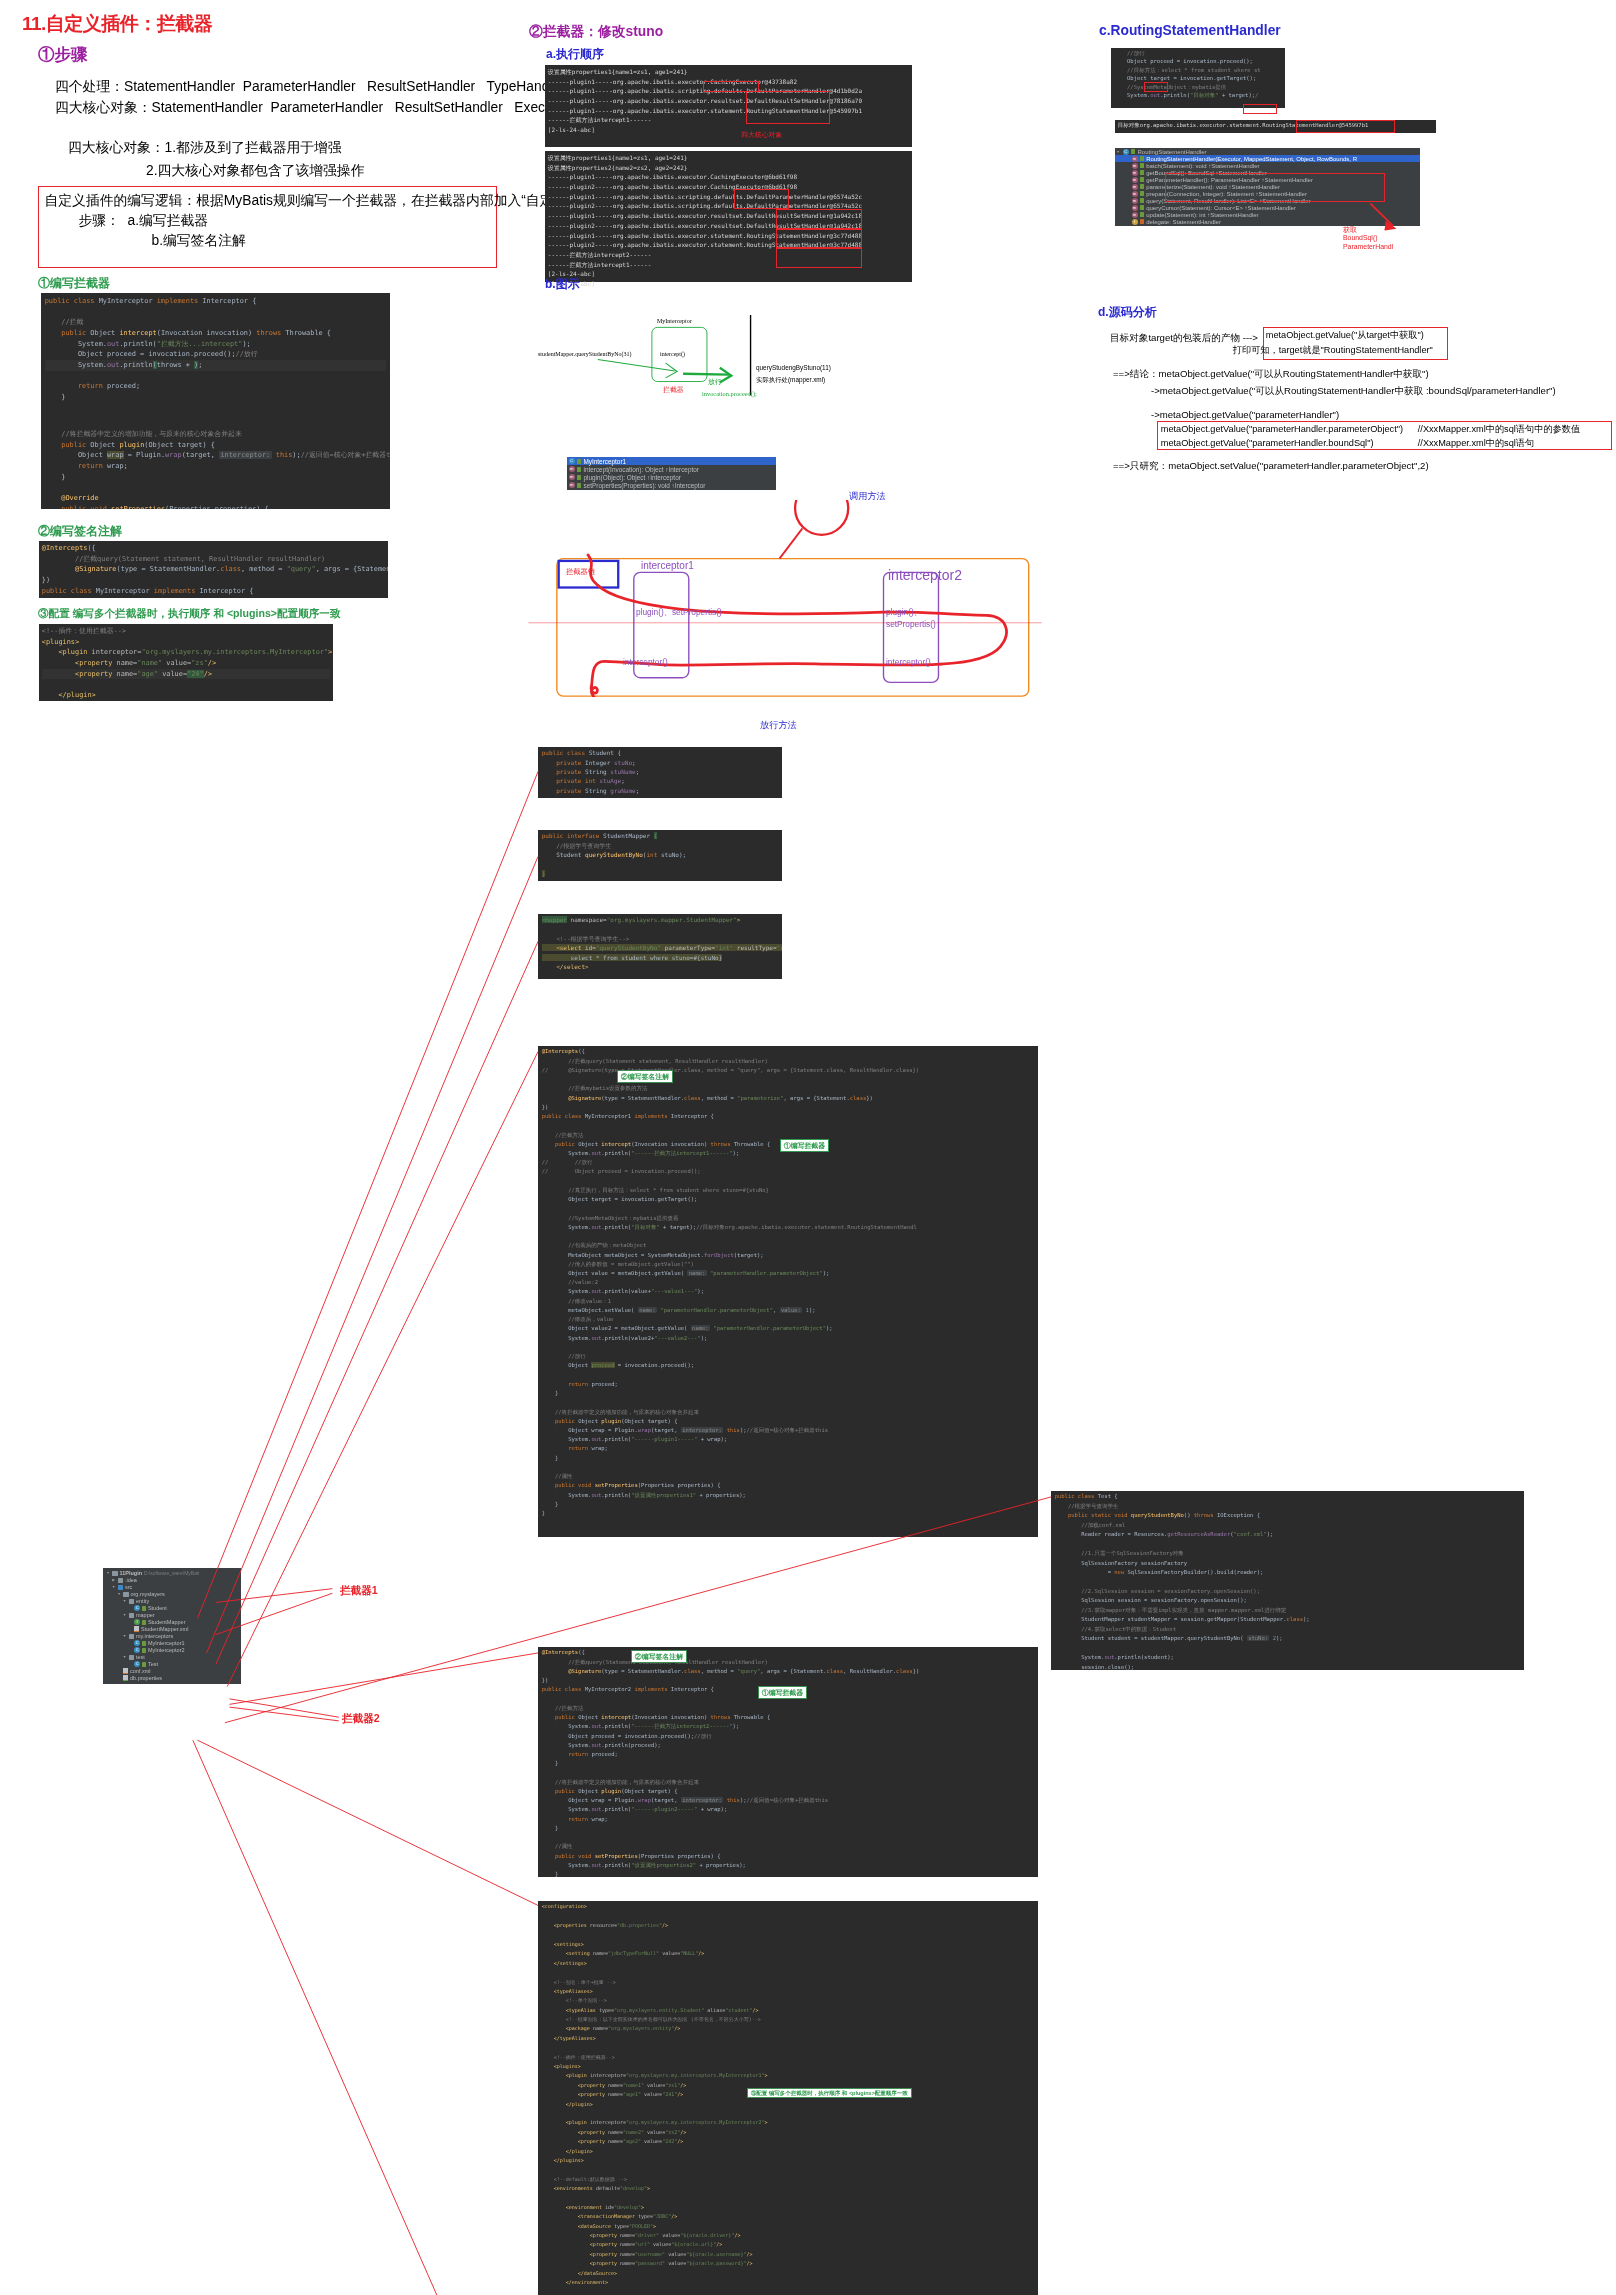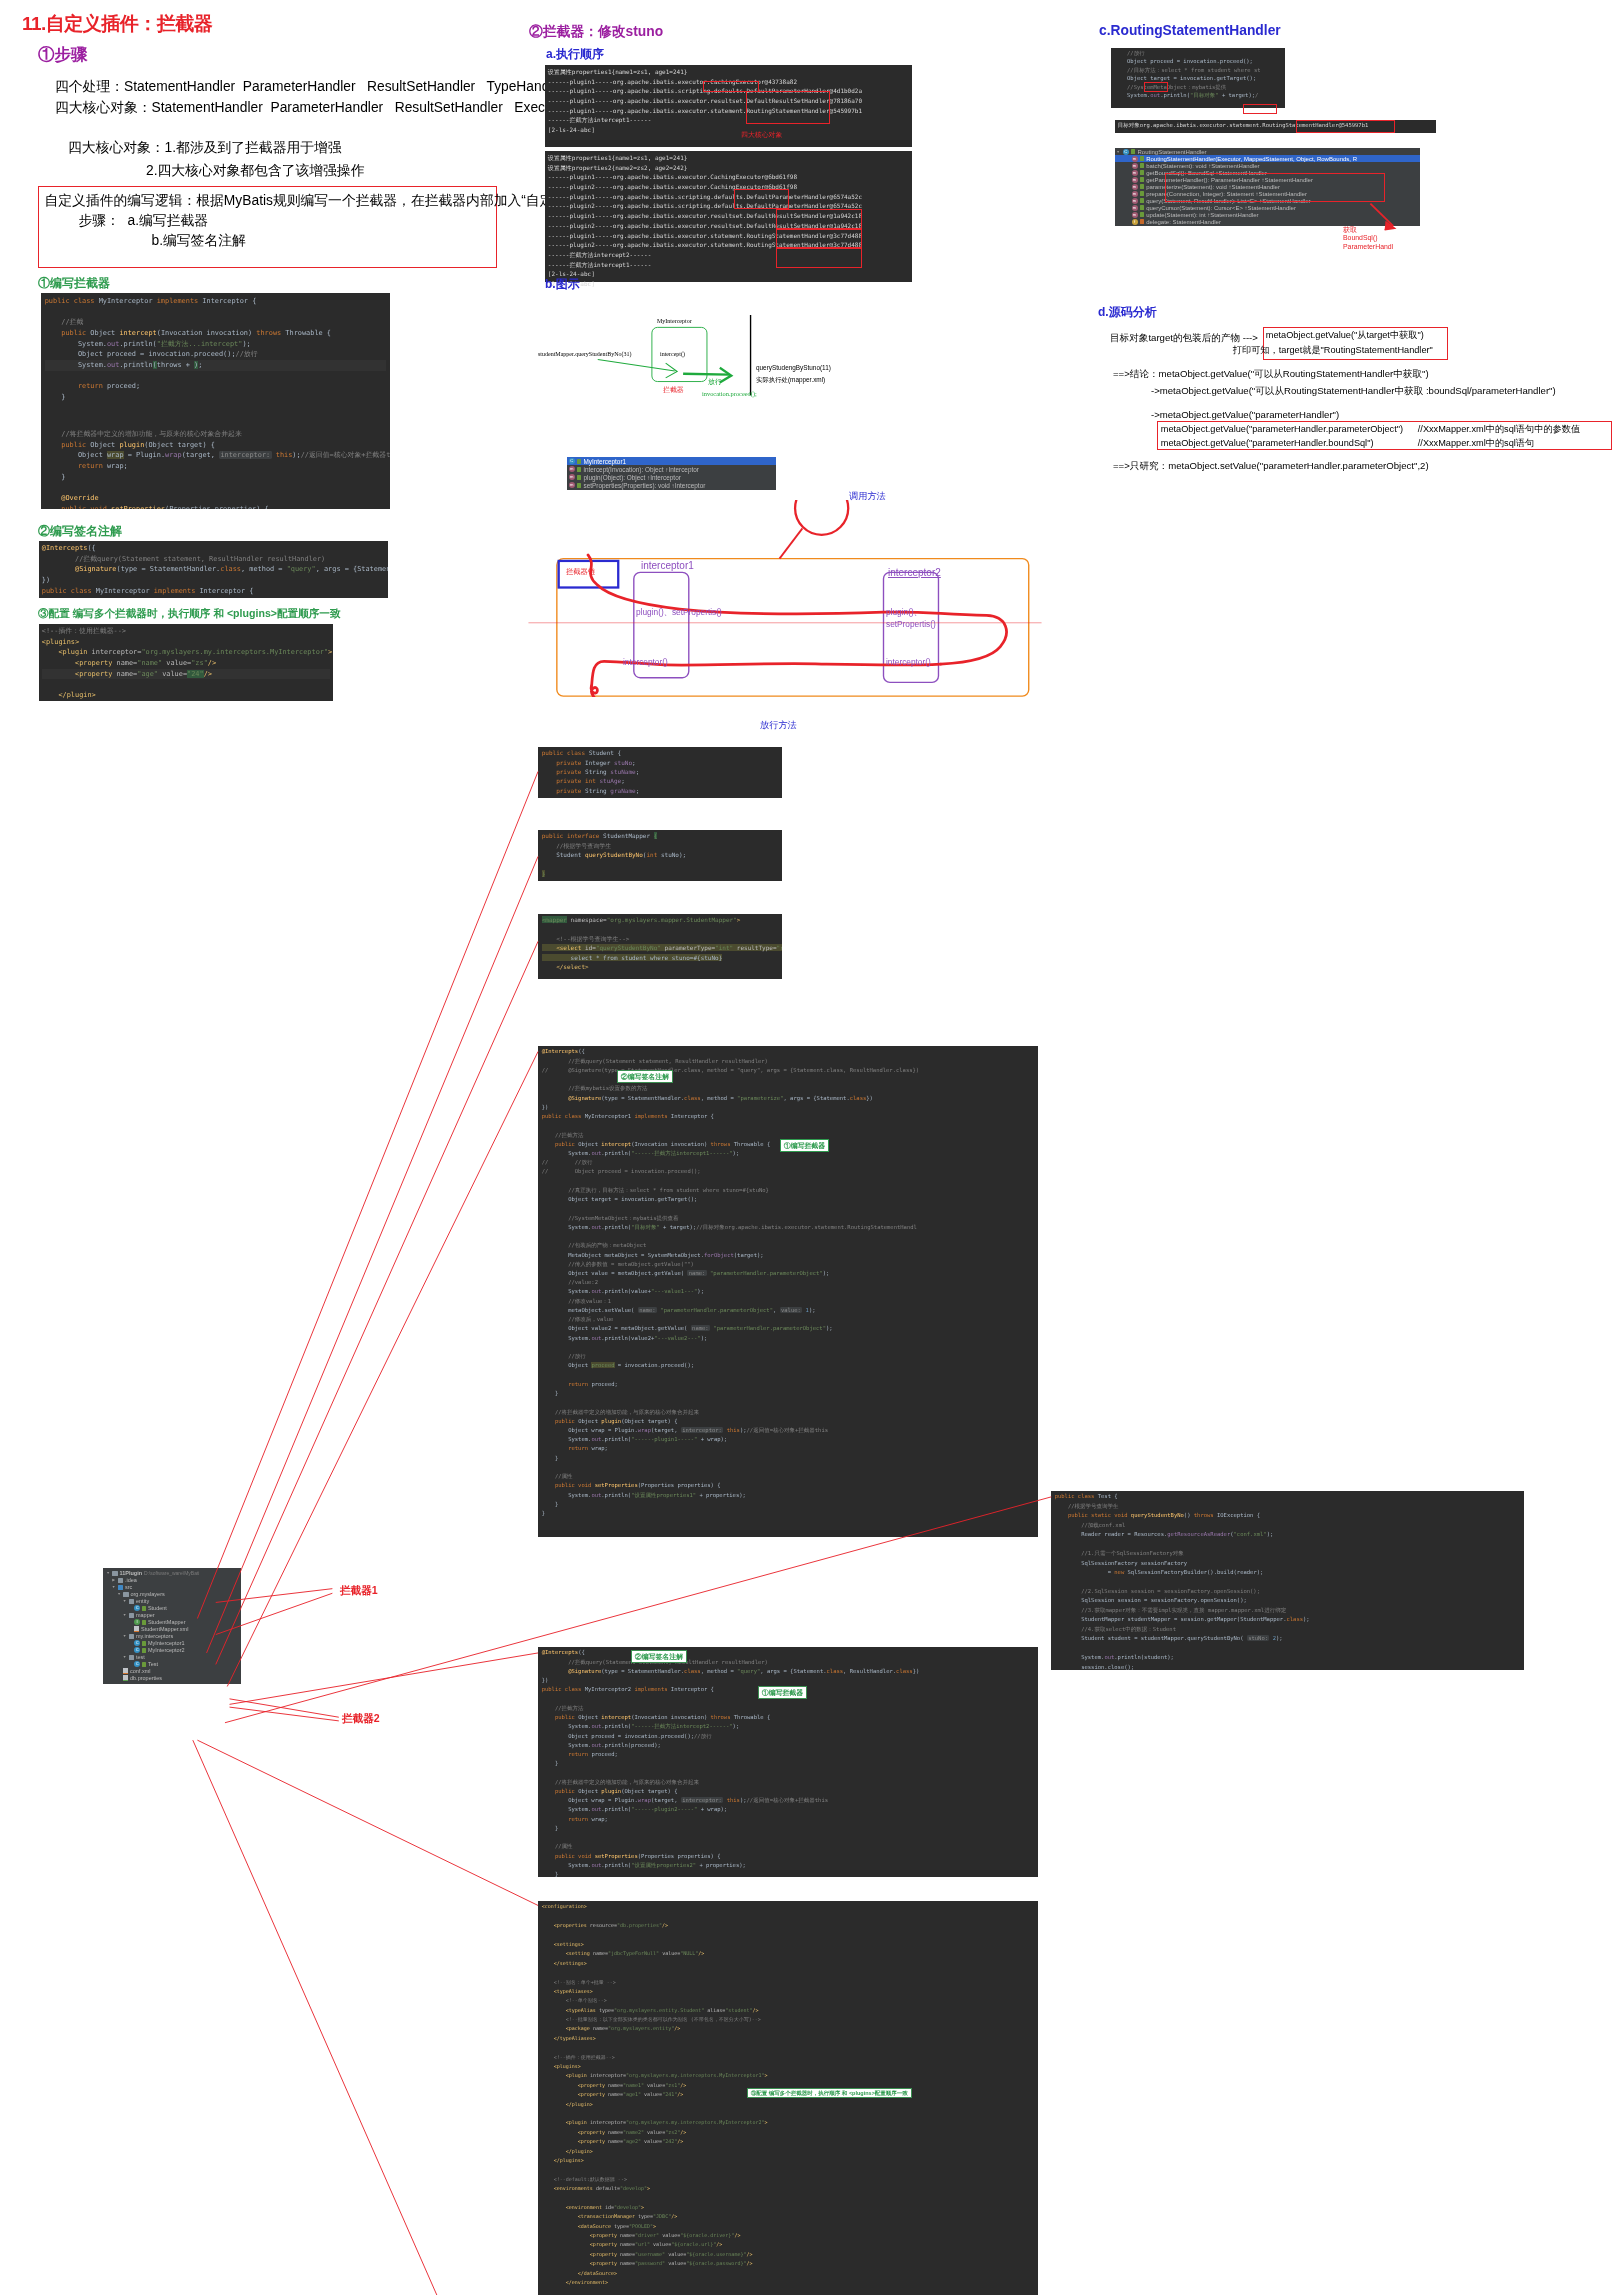--- a/index.html
+++ b/index.html
@@ -254,21 +254,21 @@
 
     <circle cx="640" cy="18" r="58" fill="none" stroke="#e8232a" stroke-width="5"></circle>
     <line x1="598" y1="62" x2="548" y2="128" stroke="#e8232a" stroke-width="4"></line>
 
     <circle cx="450" cy="492" r="42" fill="none" stroke="#e8232a" stroke-width="5"></circle>
   </svg>
   <div class="abs" style="left:38px; top:67px; color:#e8232a; font-size:7.3px;">拦截器链</div>
   <div class="abs" style="left:113px; top:60px; color:#8d4fbf; font-size:10px;">interceptor1</div>
   <div class="abs" style="left:108px; top:107px; color:#8d4fbf; font-size:8.3px;">plugin()、setPropertis()</div>
   <div class="abs" style="left:95px; top:157px; color:#8d4fbf; font-size:8.3px;">interceptor()</div>
-  <div class="abs" style="left:360px; top:67px; color:#8d4fbf; font-size:10px;text-decoration:underline;">interceptor2</div>
+  <div class="abs" style="left:360px; top:67px; color:#8d4fbf; font-size:14px;">interceptor2</div>
   <div class="abs" style="left:358px; top:107px; color:#8d4fbf; font-size:8.3px; width:51px; line-height:1.4;"><span>plugin()、setPropertis()</span></div>
   <div class="abs" style="left:358px; top:157px; color:#8d4fbf; font-size:8.3px;">interceptor()</div>
   <div class="abs" style="left:321px; top:-10px; color:#2a2ad0; font-size:9.2px;">调用方法</div>
   <div class="abs" style="left:232px; top:219px; color:#2a2ad0; font-size:9.2px;">放行方法</div>
 </div>
 
 <div class="abs h-blue" style="left:1099px; top:23px; font-size:13.8px;">c.RoutingStatementHandler</div>
 
 <div class="abs code s" style="left:1111px; top:48px; width:174px; height:60px; padding:0.9px 2.8px; font-size:5.5px;"><span class="c">    //放行</span>
     <span class="t">Object proceed = invocation.proceed();</span>

